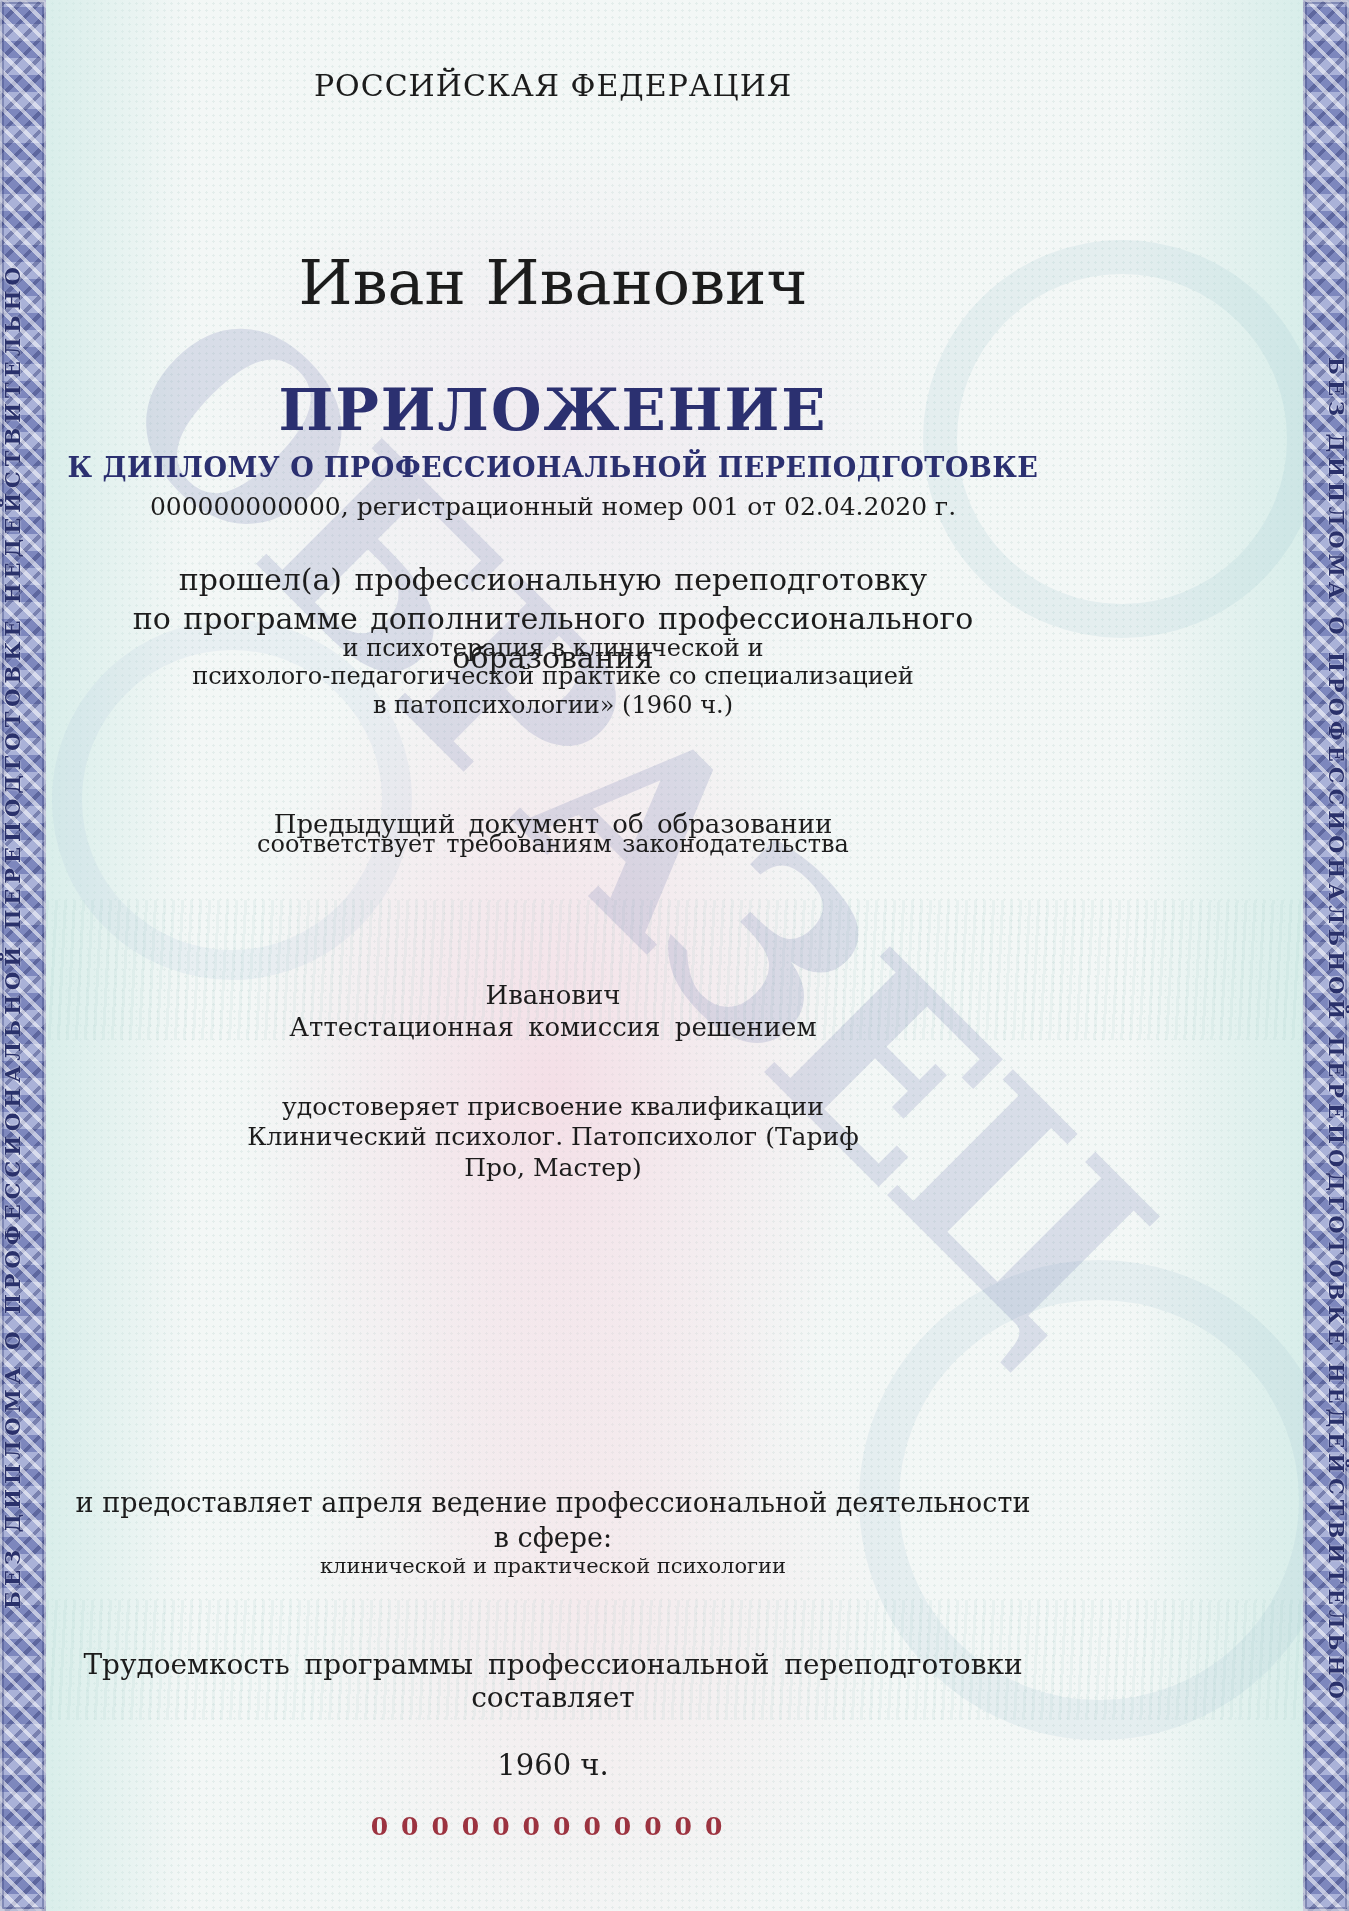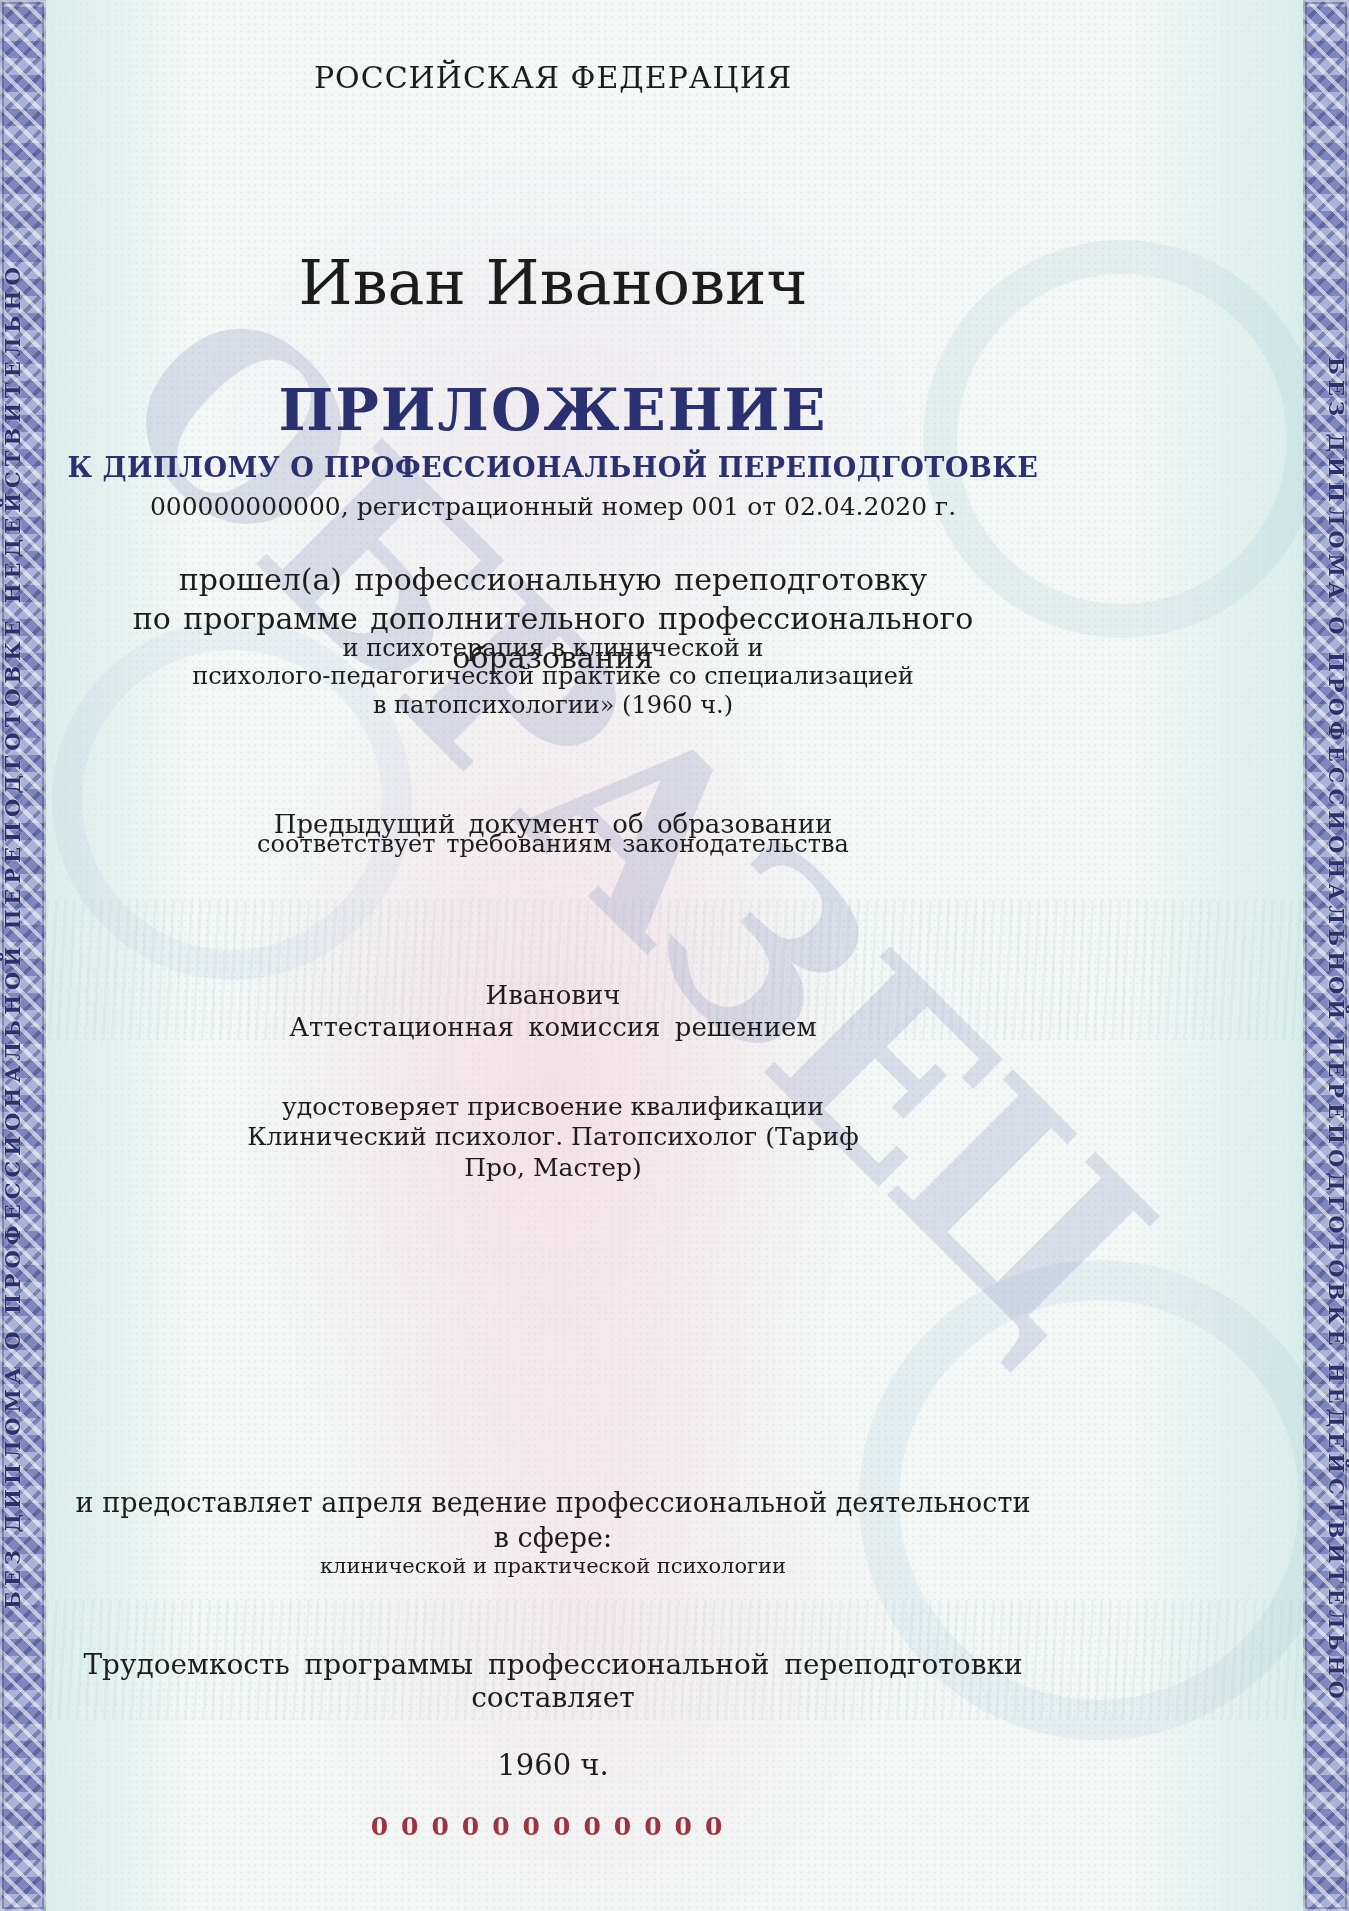--- a/index.html
+++ b/index.html
@@ -58,21 +58,21 @@
     writing-mode:vertical-rl;
     font-size:21px; font-weight:bold; letter-spacing:5px;
     color:#2a316b; text-shadow:0 0 2px rgba(255,255,255,0.8);
     white-space:nowrap;
   }
   .border-strip.right .border-text { padding-top:150px; }
   .border-strip.left  .border-text { transform:rotate(180deg); padding-top:40px; }
 
   
   .content-block { position:absolute; left:48px; width:1010px; text-align:center; color:#1c1c1c; z-index:2; }
-  .country-header   { top:60px;  font-size:30px; letter-spacing:1px; }
+  .country-header   { top:68px;  font-size:30px; letter-spacing:1px; }
   .recipient-name   { font-size:62px; line-height:1.0; }
   .name1 { top:182px; } .name2 { top:252px; }
   .doc-title    { top:376px; font-size:58px; font-weight:bold; color:#2b3070; letter-spacing:2px; }
   .doc-subtitle { top:452px; font-size:27px; font-weight:bold; color:#2b3070; letter-spacing:0.5px; }
   .reg-line     { top:492px; font-size:25px; }
   .completion   { top:560px; font-size:30px; line-height:1.30; word-spacing:3px; }
   .program-name { top:634px; font-size:24px; line-height:1.18; }
   .prev-doc-1   { top:786px; font-size:26px; word-spacing:5px;margin-top:23px; }
   .prev-doc-2   { top:830px; font-size:24px; word-spacing:3px; }
   .commission   { top:980px; font-size:26px; line-height:1.22; word-spacing:6px; }

